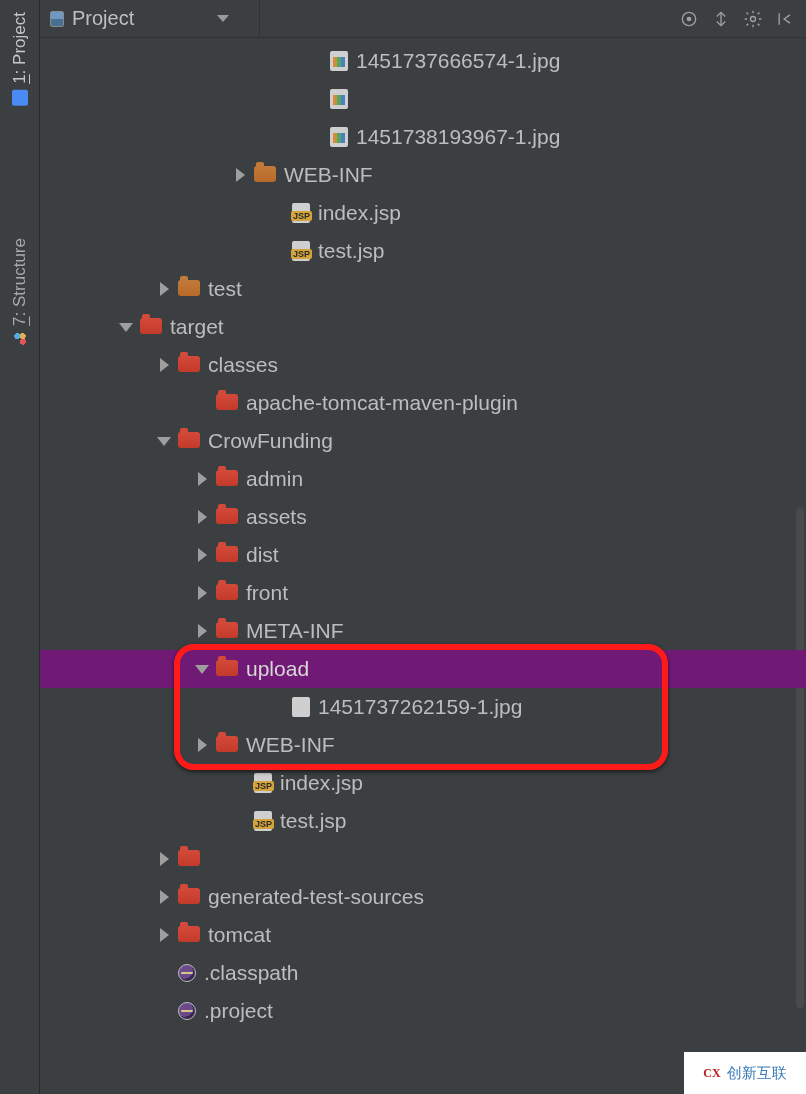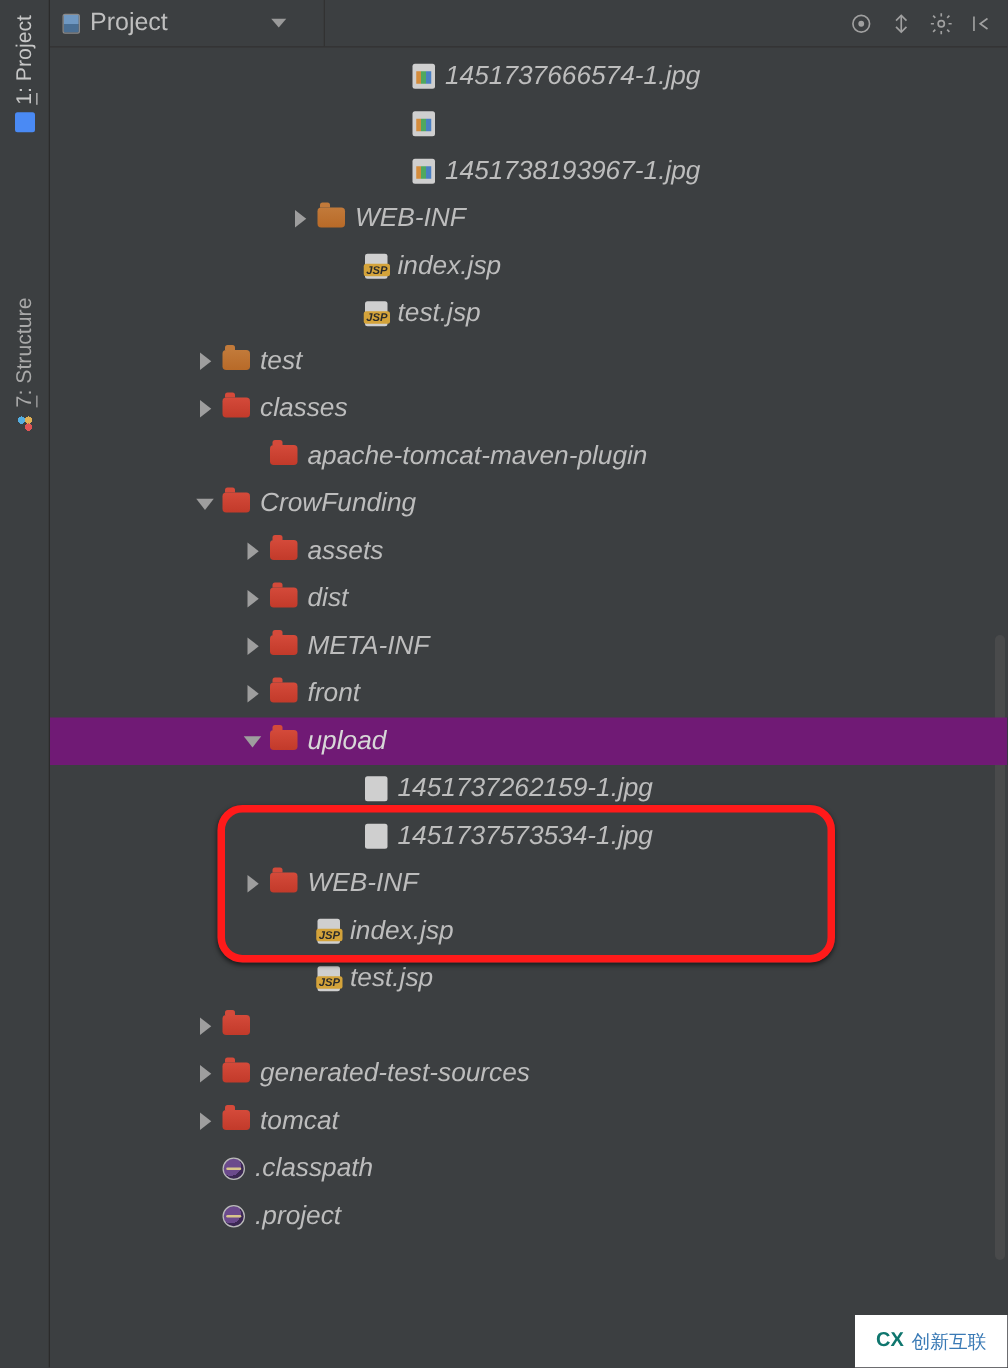--- a/index.html
+++ b/index.html
@@ -107,21 +107,20 @@
     cursor: pointer;
   }
   .hicon svg { width: 20px; height: 20px; stroke: #a0a0a0; fill: none; stroke-width: 1.6; }
 
   
   .tree {
     flex: 1;
     overflow: hidden;
     position: relative;
     padding-top: 4px;
-    font-style: italic;
   }
   .row {
     display: flex;
     align-items: center;
     height: 38px;
     white-space: nowrap;
     position: relative;
     cursor: pointer;
   }
   .row.selected {
@@ -279,22 +278,23 @@
     background: #fff;
     display: flex;
     align-items: center;
     justify-content: center;
     gap: 6px;
     font-size: 13px;
     color: #555;
   }
   .watermark .cx {
     font-weight: bold;
-    font-size: 16px;
-    color: #0f766e;
+    font-size: 12px;
+    color: #b91c1c;
+    font-family: Liberation Serif, serif;
   }
   .watermark .cn { font-size: 15px; color: #3a7ab5; }
 </style>
 </head>
 <body>
 
 <div class="leftbar">
   <div class="vtab selected">
     <span class="vtab-icon"></span>
     <span>
@@ -386,20 +386,26 @@
         <span class="ico file-jsp"></span>
         <span class="label">test.jsp</span>
       </div>
       <div class="row">
         <span class="ind" style="width: 114px;"></span>
         <span class="arrow right"></span>
         <span class="ico fold-orange"></span>
         <span class="label">test</span>
       </div>
       <div class="row">
+        <span class="ind" style="width: 76px;"></span>
+        <span class="arrow down"></span>
+        <span class="ico fold-red"></span>
+        <span class="label">target</span>
+      </div>
+      <div class="row">
         <span class="ind" style="width: 114px;"></span>
         <span class="arrow right"></span>
         <span class="ico fold-red"></span>
         <span class="label">classes</span>
       </div>
       <div class="row">
         <span class="ind" style="width: 152px;"></span>
         <span class="arrow none"></span>
         <span class="ico fold-red"></span>
         <span class="label">apache-tomcat-maven-plugin</span>
@@ -407,57 +413,57 @@
       <div class="row">
         <span class="ind" style="width: 114px;"></span>
         <span class="arrow down"></span>
         <span class="ico fold-red"></span>
         <span class="label">CrowFunding</span>
       </div>
       <div class="row">
         <span class="ind" style="width: 152px;"></span>
         <span class="arrow right"></span>
         <span class="ico fold-red"></span>
+        <span class="label">admin</span>
+      </div>
+      <div class="row">
+        <span class="ind" style="width: 152px;"></span>
+        <span class="arrow right"></span>
+        <span class="ico fold-red"></span>
         <span class="label">assets</span>
       </div>
       <div class="row">
         <span class="ind" style="width: 152px;"></span>
         <span class="arrow right"></span>
         <span class="ico fold-red"></span>
         <span class="label">dist</span>
       </div>
       <div class="row">
         <span class="ind" style="width: 152px;"></span>
         <span class="arrow right"></span>
         <span class="ico fold-red"></span>
+        <span class="label">front</span>
+      </div>
+      <div class="row">
+        <span class="ind" style="width: 152px;"></span>
+        <span class="arrow right"></span>
+        <span class="ico fold-red"></span>
         <span class="label">META-INF</span>
-      </div>
-      <div class="row">
-        <span class="ind" style="width: 152px;"></span>
-        <span class="arrow right"></span>
-        <span class="ico fold-red"></span>
-        <span class="label">front</span>
       </div>
       <div class="row selected">
         <span class="ind" style="width: 152px;"></span>
         <span class="arrow down"></span>
         <span class="ico fold-red"></span>
         <span class="label">upload</span>
       </div>
       <div class="row">
         <span class="ind" style="width: 228px;"></span>
         <span class="arrow none"></span>
         <span class="ico file-img"></span>
         <span class="label">1451737262159-1.jpg</span>
-      </div>
-      <div class="row">
-        <span class="ind" style="width: 228px;"></span>
-        <span class="arrow none"></span>
-        <span class="ico file-img"></span>
-        <span class="label">1451737573534-1.jpg</span>
       </div>
       <div class="row">
         <span class="ind" style="width: 152px;"></span>
         <span class="arrow right"></span>
         <span class="ico fold-red"></span>
         <span class="label">WEB-INF</span>
       </div>
       <div class="row">
         <span class="ind" style="width: 190px;"></span>
         <span class="arrow none"></span>

